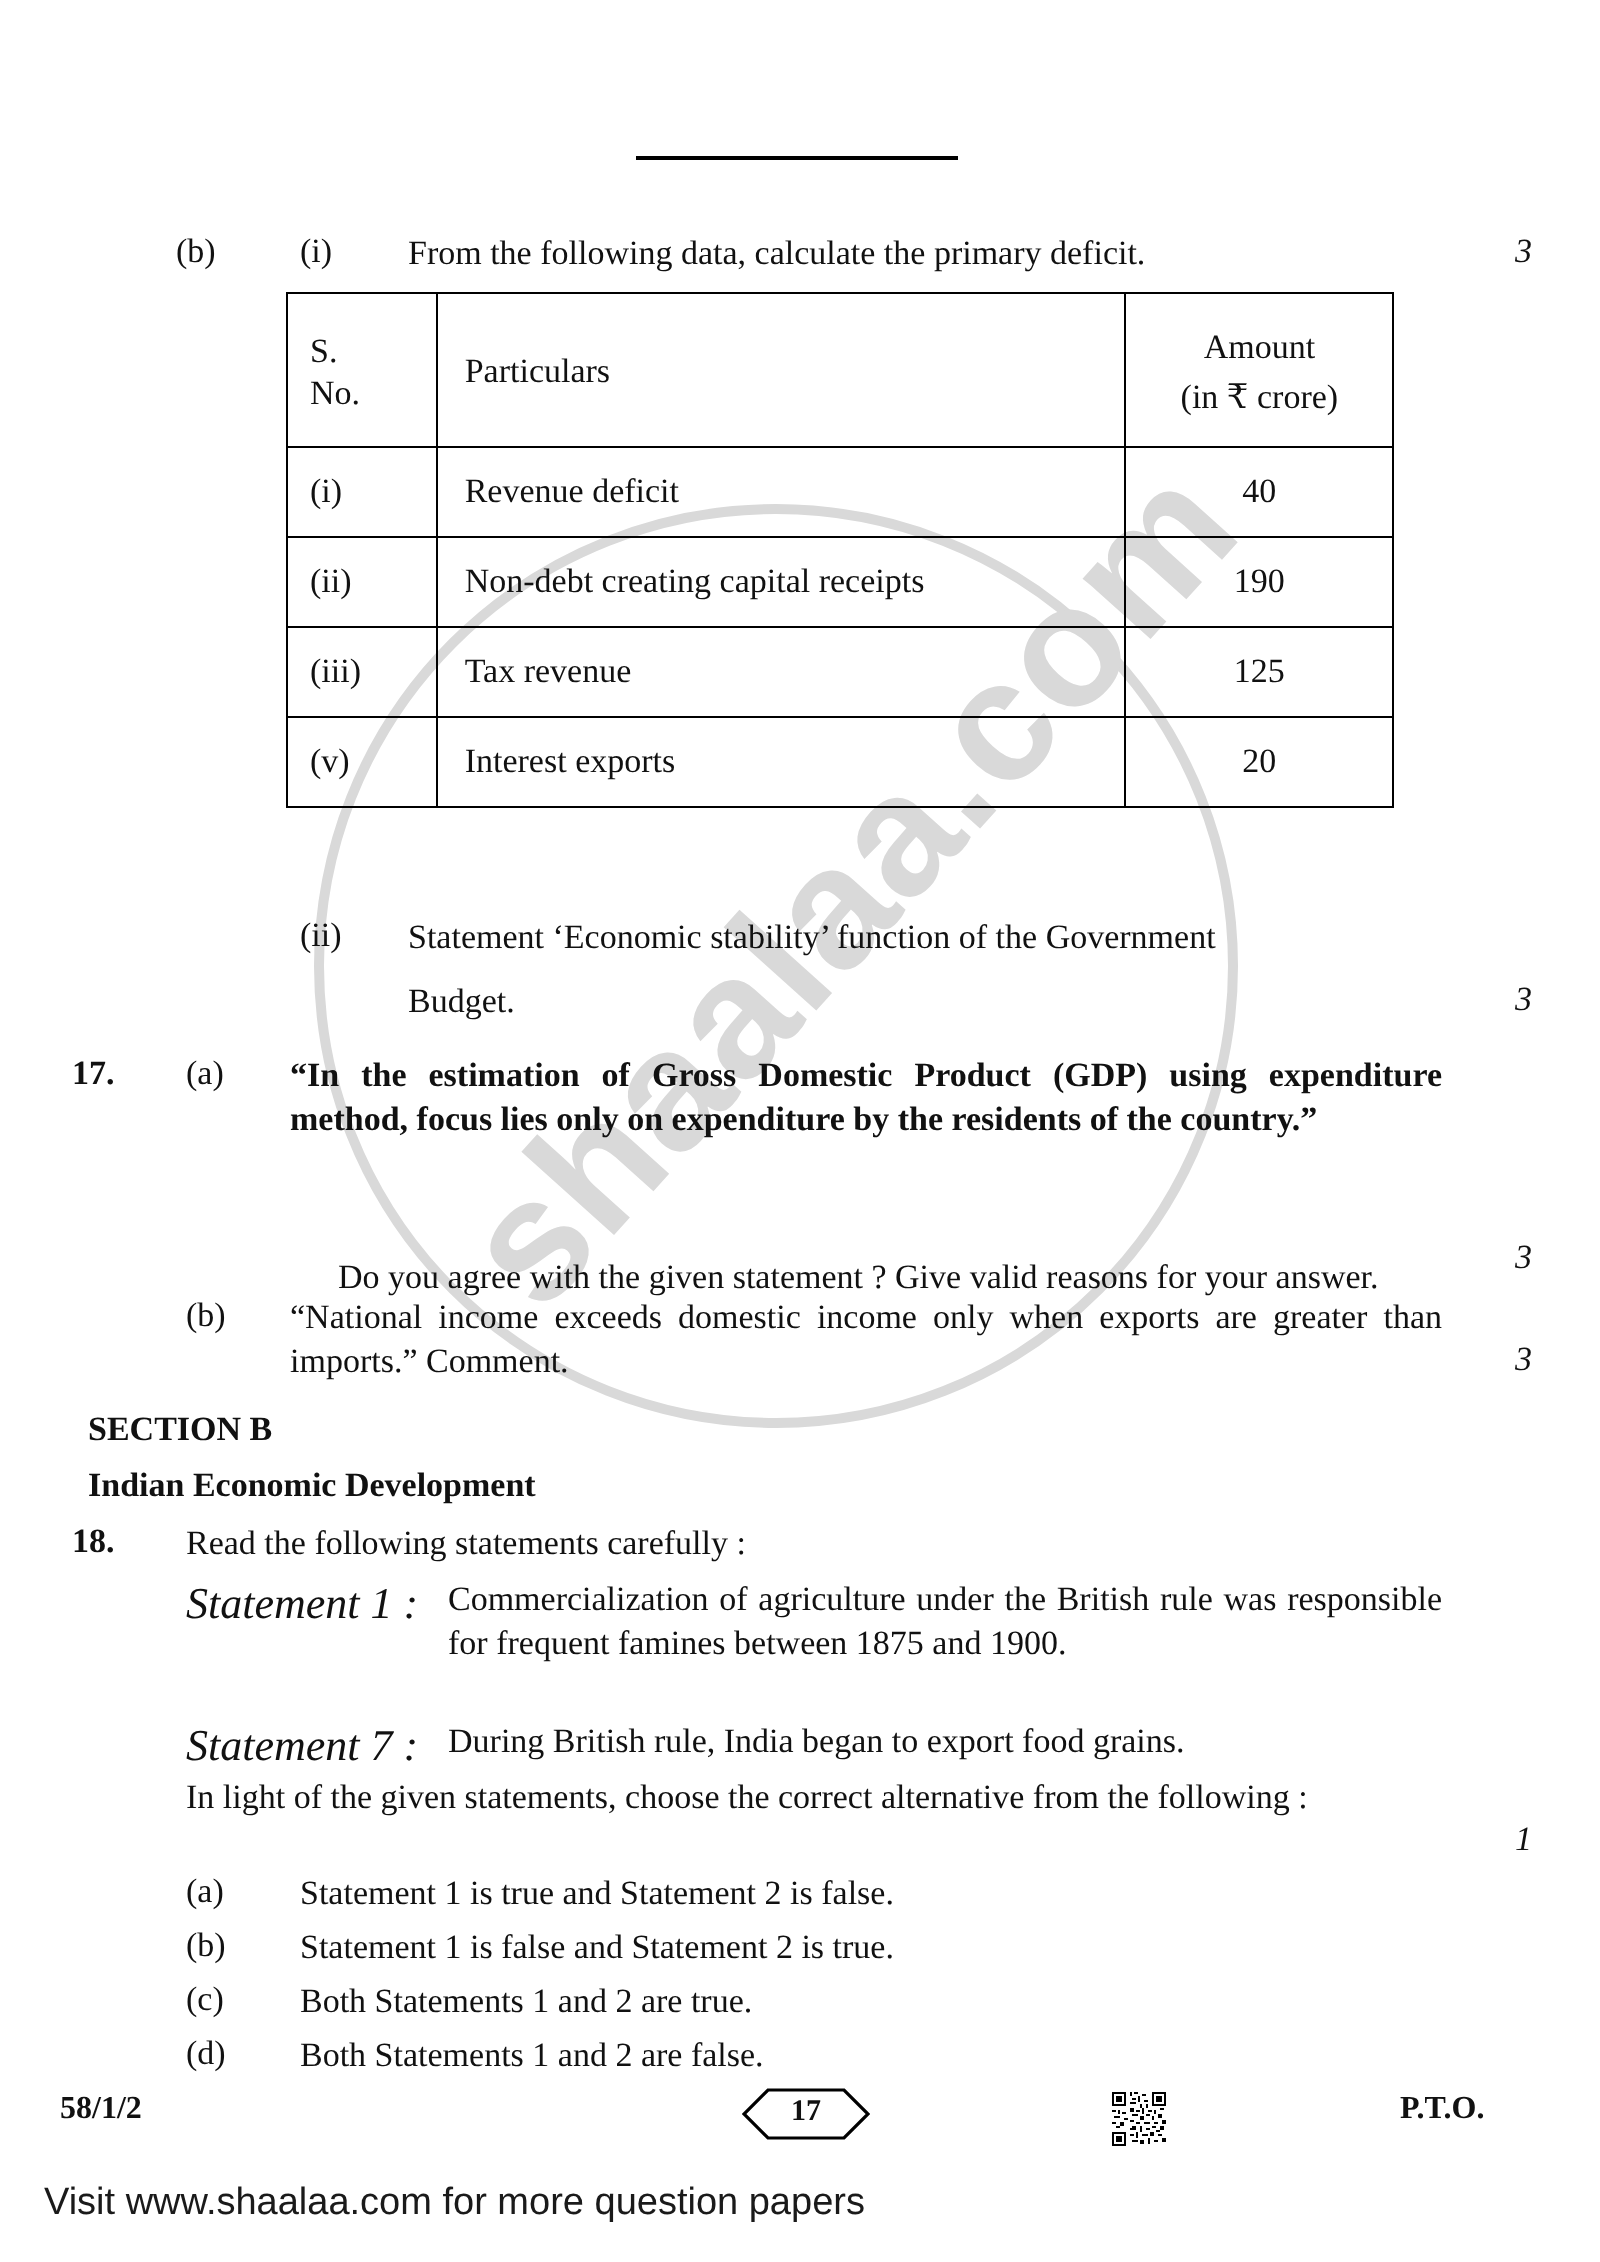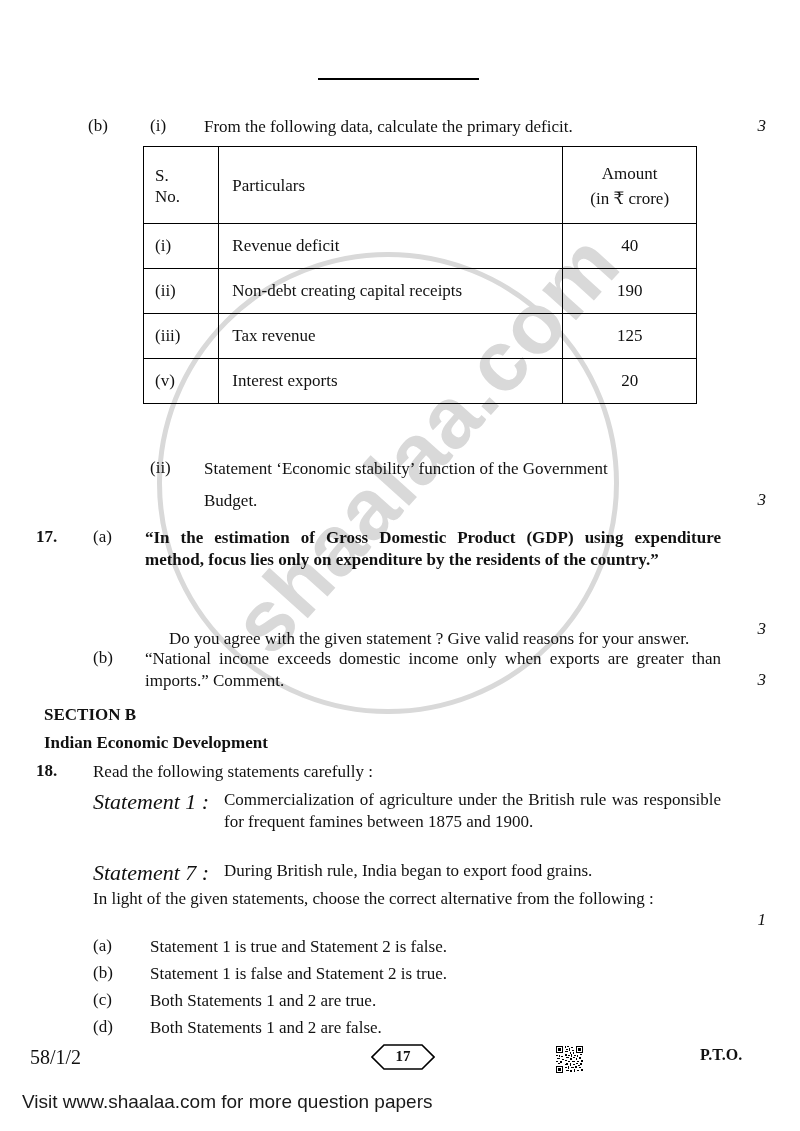--- a/index.html
+++ b/index.html
@@ -110,21 +110,21 @@
     font-weight: bold;
     margin-left: 44px;
   }
 
   
   .st-label { font-style: italic; font-size: 22px; }
 
   
   #footer-code {
     position: absolute; left: 30px; top: 1046px;
-    font-size: 20px; font-weight: normal;
+    font-size: 16px; font-weight: bold;
   }
   #pto {
     position: absolute; left: 700px; top: 1046px;
     font-size: 16px; font-weight: bold;
   }
   #pagenum-wrap {
     position: absolute; left: 371px; top: 1044px;
     width: 64px; height: 26px;
   }
   #pagenum-wrap svg { display: block; }

